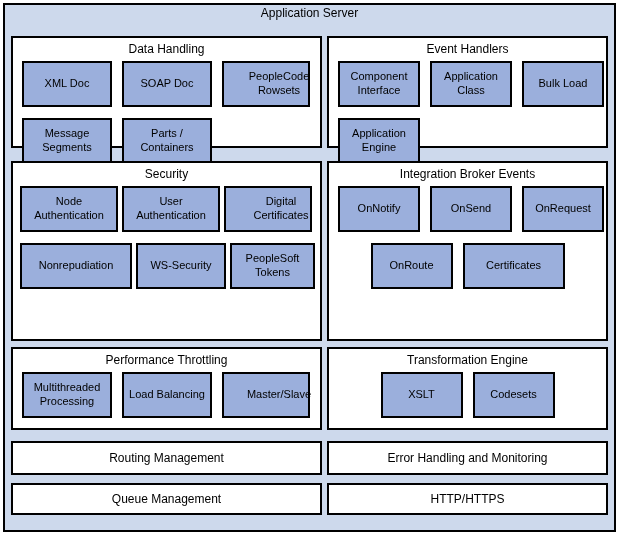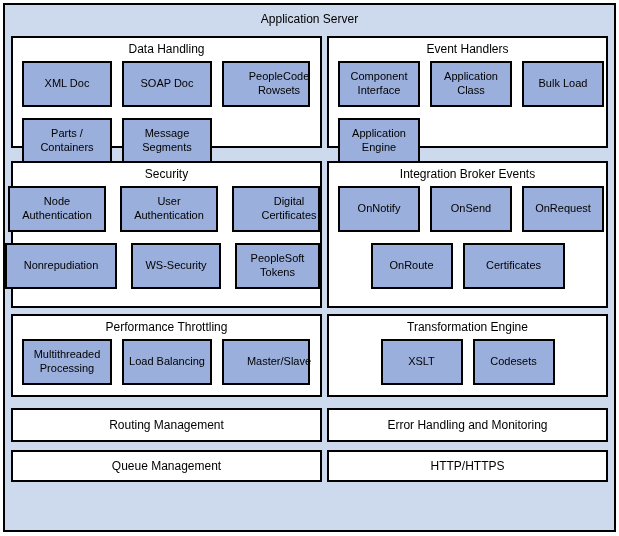--- a/index.html
+++ b/index.html
@@ -24,54 +24,54 @@
   .outer{
     position:absolute;
     left:3px;top:3px;right:3px;bottom:4px;
     background:var(--outer-bg);
     border:2px solid var(--border);
     box-sizing:border-box;
   }
   .outer-title{
     text-align:center;
     font-size:12px;
-    padding-top:7px;
+    padding-top:1px;
   }
   .content{
     position:absolute;
     left:6px;right:6px;top:31px;
   }
   .row2col{display:flex;gap:5px;}
   .col-l{width:311px;flex:0 0 311px;}
   .col-r{flex:1;}
   .section{
     background:var(--section-bg);
     border:2px solid var(--border);
     box-sizing:border-box;
   }
   .h142{height:112px;}
-  .h147{height:147px;}
+  .h147{height:180px;}
   .h83{height:83px;}
   .mb13{margin-bottom:13px;}
   .mb6{margin-bottom:6px;}
   .mb11{margin-bottom:11px;}
   .mb9{margin-bottom:8px;}
   .section-title{
     text-align:center;
     font-size:12px;
     padding-top:4px;
   }
   .boxrow{
     display:flex;
     gap:10px;
     padding-left:9px;
     margin-top:5px;
     align-items:stretch;
   }
-  .boxrow.tight{gap:14px;padding-left:7px;justify-content:flex-end;}
+  .boxrow.tight{gap:4px;padding-left:7px;}
   .boxrow.second{margin-top:11px;}
   .boxrow.centered{justify-content:center;padding-left:0;border-radius:15px;}
   .bbox{
     background:var(--box-bg);
     border:2px solid var(--border);
     box-sizing:border-box;
     min-height:46px;
     display:flex;
     align-items:center;
     justify-content:center;
@@ -111,22 +111,22 @@
 
       <div class="row2col mb13">
         <div class="section col-l h142">
           <div class="section-title">Data Handling</div>
           <div class="boxrow">
             <div class="bbox w90">XML Doc</div>
             <div class="bbox w90">SOAP Doc</div>
             <div class="bbox w88">PeopleCode Rowsets</div>
           </div>
           <div class="boxrow second">
+            <div class="bbox w90">Message Segments</div>
             <div class="bbox w90">Parts / Containers</div>
-            <div class="bbox w90">Message Segments</div>
           </div>
         </div>
         <div class="section col-r h142">
           <div class="section-title">Event Handlers</div>
           <div class="boxrow">
             <div class="bbox w82">Component Interface</div>
             <div class="bbox w82">Application Class</div>
             <div class="bbox w82">Bulk Load</div>
           </div>
           <div class="boxrow second">

